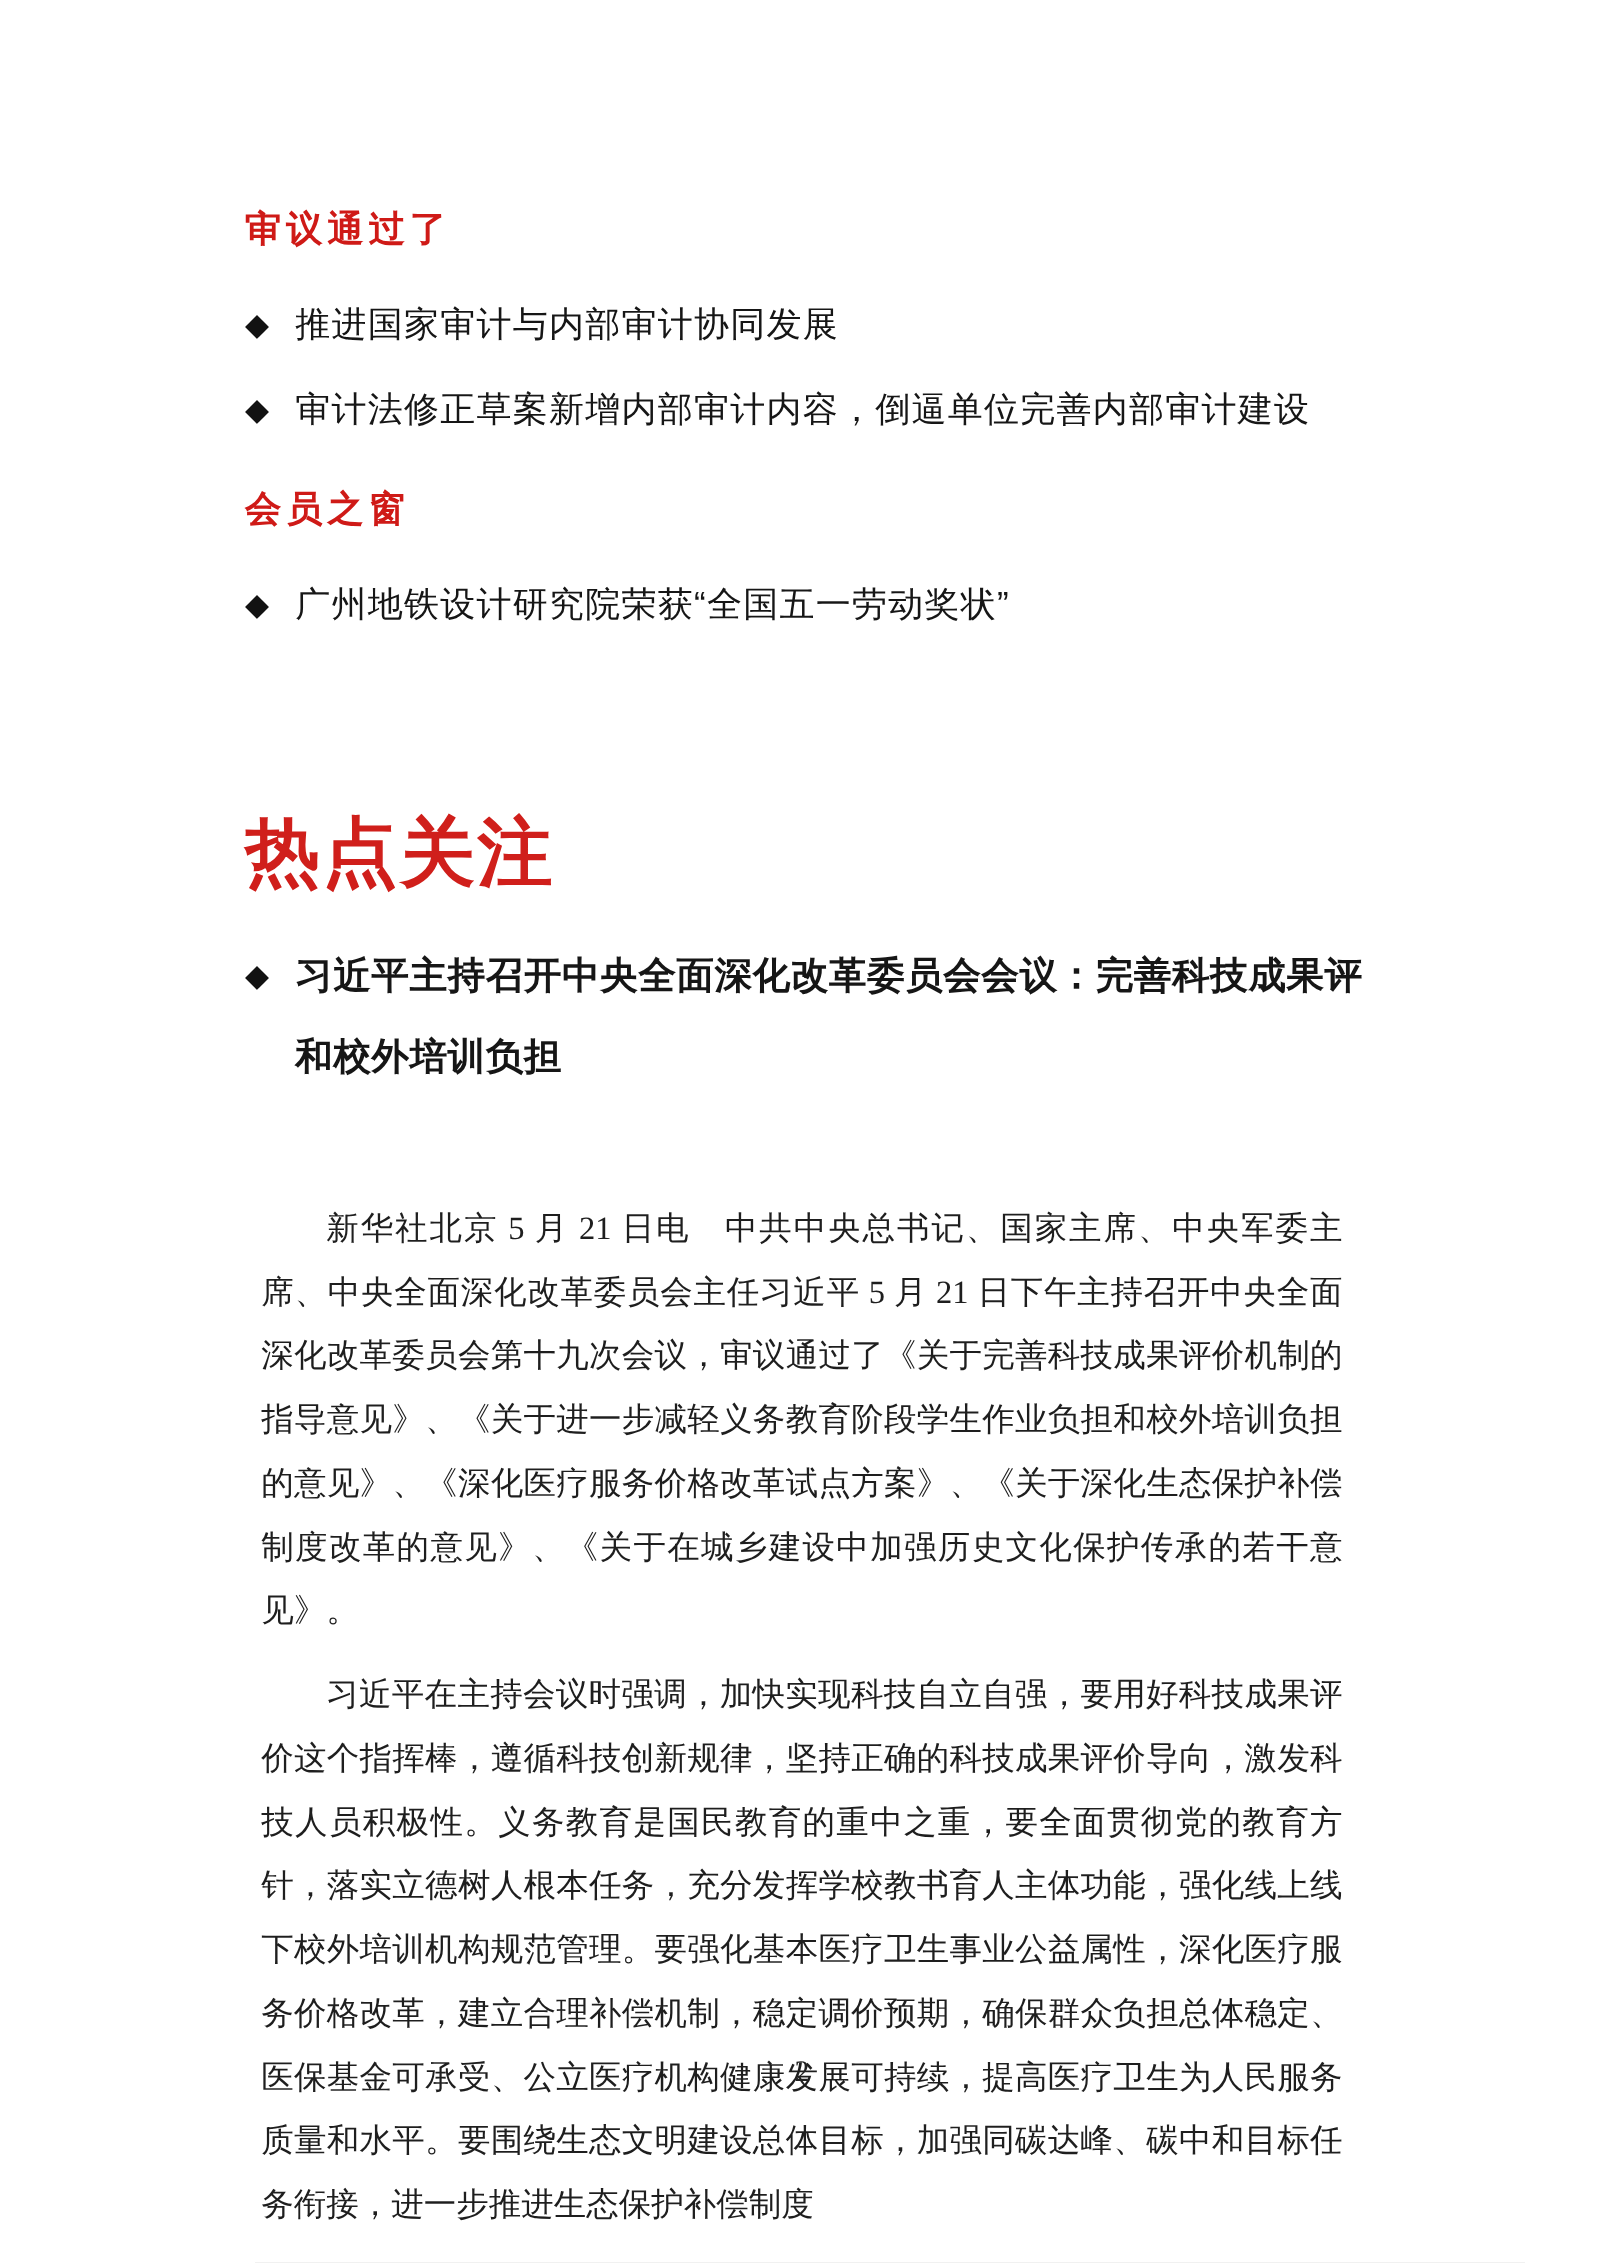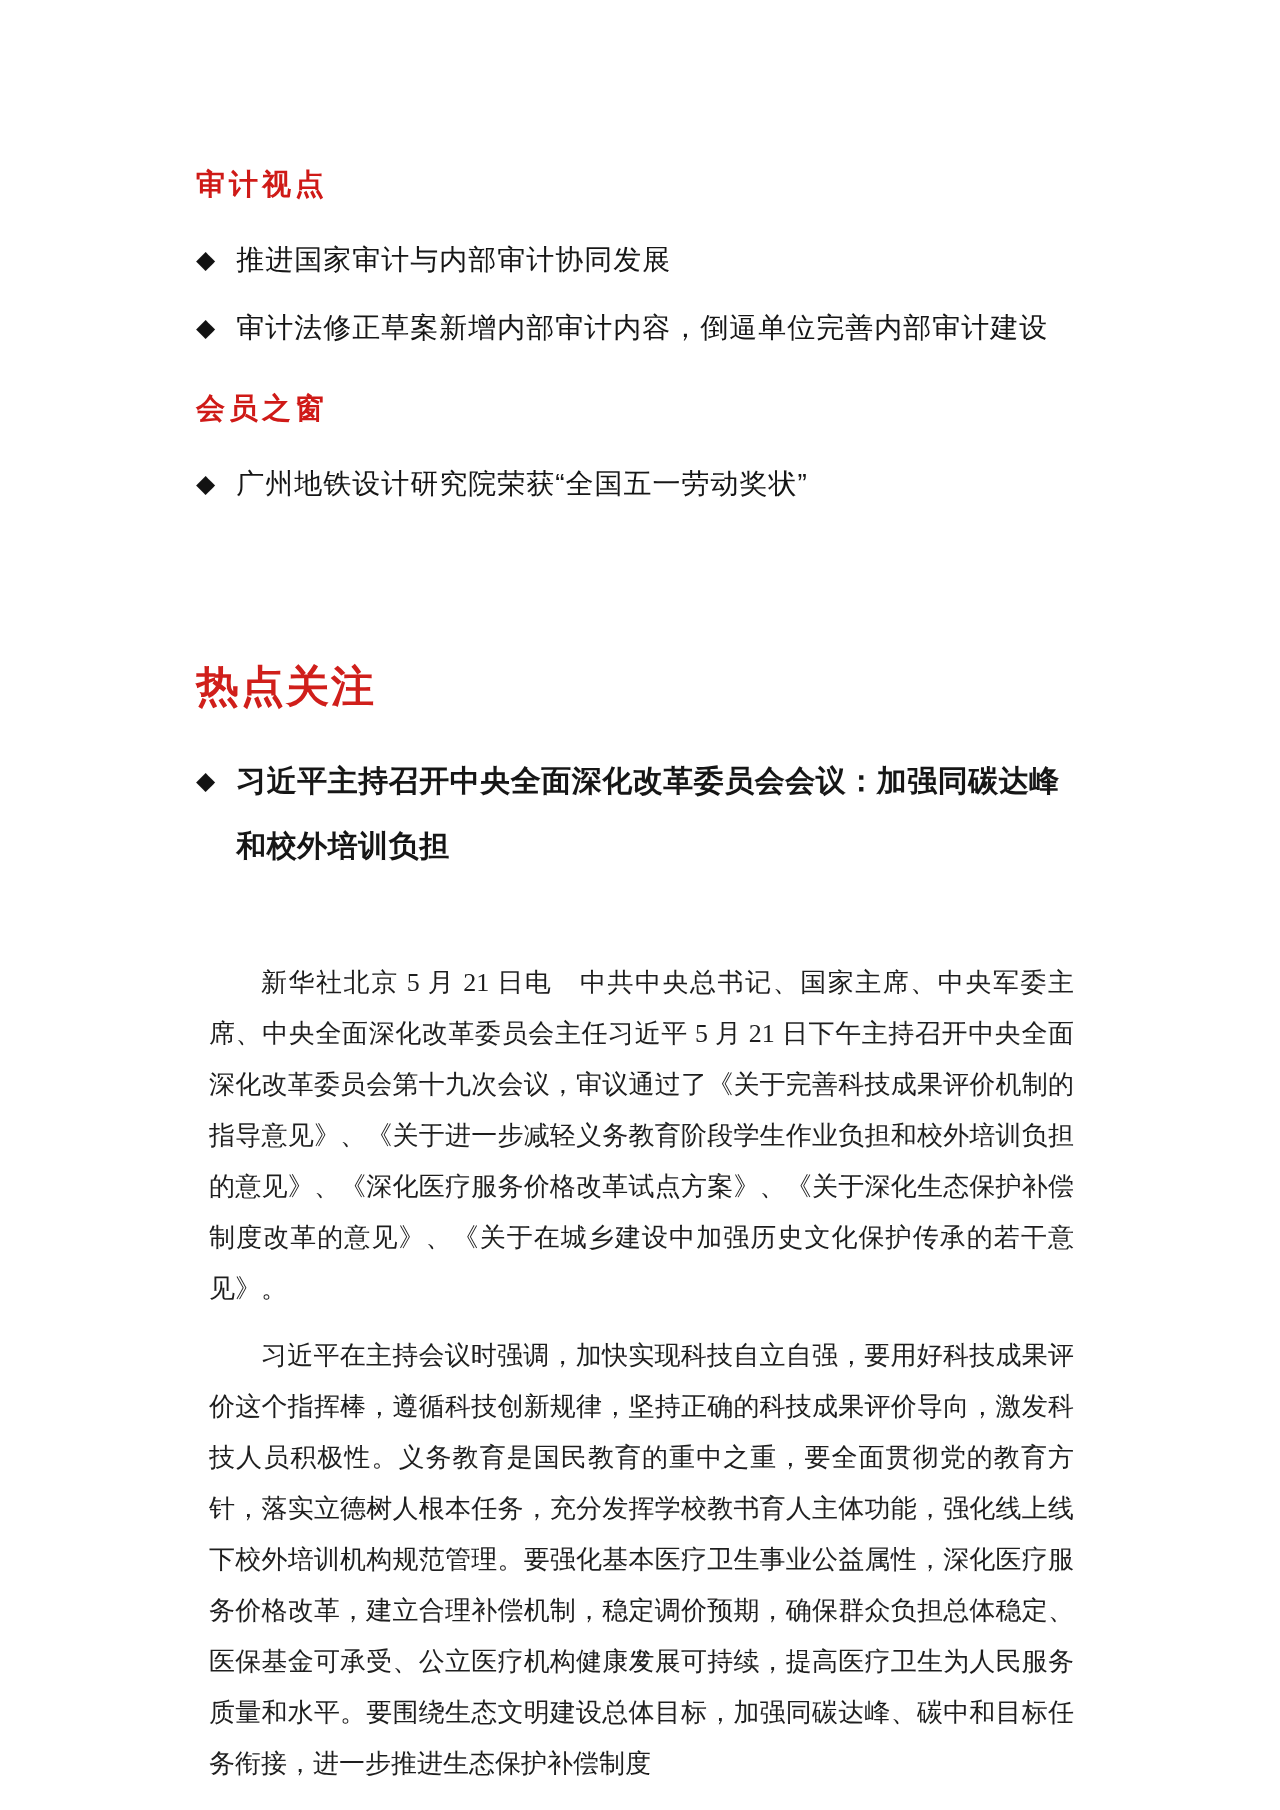--- a/index.html
+++ b/index.html
@@ -27,23 +27,23 @@
   #heading-audit  { top:166px; }
   #heading-member { top:390px; }
 
   
   .big-heading {
     position:absolute;
     left:196px;
     top:662px;
     margin:0;
     color:#d01f1b;
-    font-family:Liberation Serif, serif;
+    font-family:Liberation Mono, monospace;
     font-weight:bold;
-    font-size:43px;
+    font-size:60px;
     line-height:50px;
     letter-spacing:2px;
   }
 
   
   .bullet-row {
     position:absolute;
     left:196px;
     display:flex;
     align-items:flex-start;
@@ -113,21 +113,21 @@
     font-family:"Liberation Serif", serif;
     font-size:24px;
     color:#222222;
   }
 </style>
 </head>
 <body>
 
 <div class="page">
 
-  <h2 class="sec-heading" id="heading-audit">审计视点</h2>
+  <h2 class="sec-heading" id="heading-audit">审议通过了</h2>
 
   <div class="bullet-row b1">
     <span class="diamond">◆</span>
     <span class="bullet-text">推进国家审计与内部审计协同发展</span>
   </div>
 
   <div class="bullet-row b2">
     <span class="diamond">◆</span>
     <span class="bullet-text">审计法修正草案新增内部审计内容，倒逼单位完善内部审计建设</span>
   </div>
@@ -137,21 +137,21 @@
   <div class="bullet-row b3">
     <span class="diamond">◆</span>
     <span class="bullet-text">广州地铁设计研究院荣获“全国五一劳动奖状”</span>
   </div>
 
   <h1 class="big-heading">热点关注</h1>
 
   <div class="headline">
     <span class="diamond">◆</span>
     <div class="headline-lines">
-      <div>习近平主持召开中央全面深化改革委员会会议：加强同碳达峰</div>
+      <div>习近平主持召开中央全面深化改革委员会会议：完善科技成果评</div>
       <div>和校外培训负担</div>
     </div>
   </div>
 
   <div class="body-text">
     <p>新华社北京 5 月 21 日电　中共中央总书记、国家主席、中央军委主席、中央全面深化改革委员会主任习近平 5 月 21 日下午主持召开中央全面深化改革委员会第十九次会议，审议通过了《关于完善科技成果评价机制的指导意见》、《关于进一步减轻义务教育阶段学生作业负担和校外培训负担的意见》、《深化医疗服务价格改革试点方案》、《关于深化生态保护补偿制度改革的意见》、《关于在城乡建设中加强历史文化保护传承的若干意见》。</p>
     <p>习近平在主持会议时强调，加快实现科技自立自强，要用好科技成果评价这个指挥棒，遵循科技创新规律，坚持正确的科技成果评价导向，激发科技人员积极性。义务教育是国民教育的重中之重，要全面贯彻党的教育方针，落实立德树人根本任务，充分发挥学校教书育人主体功能，强化线上线下校外培训机构规范管理。要强化基本医疗卫生事业公益属性，深化医疗服务价格改革，建立合理补偿机制，稳定调价预期，确保群众负担总体稳定、医保基金可承受、公立医疗机构健康发展可持续，提高医疗卫生为人民服务质量和水平。要围绕生态文明建设总体目标，加强同碳达峰、碳中和目标任务衔接，进一步推进生态保护补偿制度</p>
   </div>
 
   <div class="page-number">2</div>

